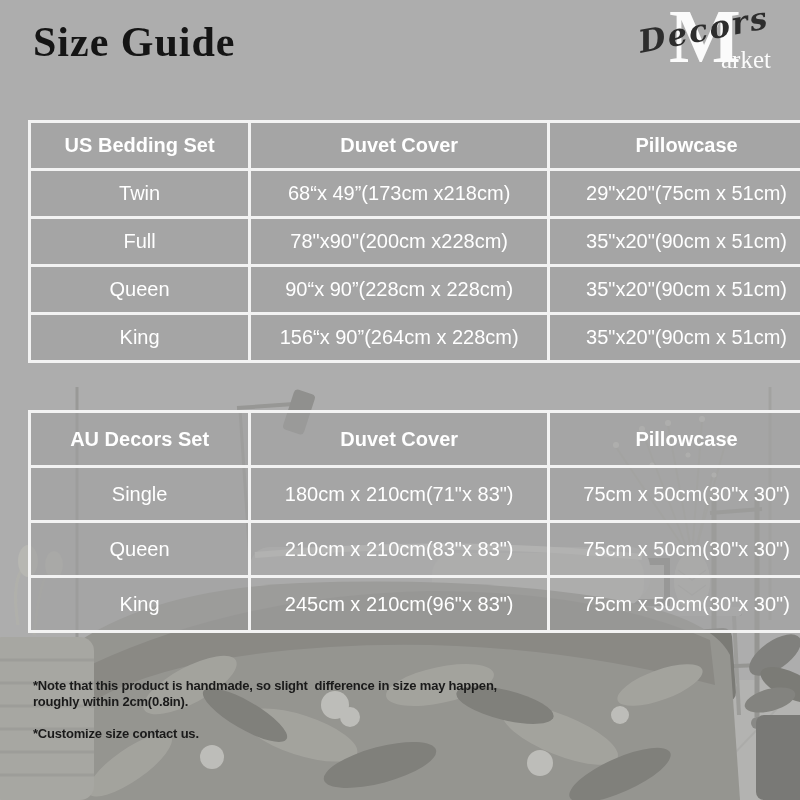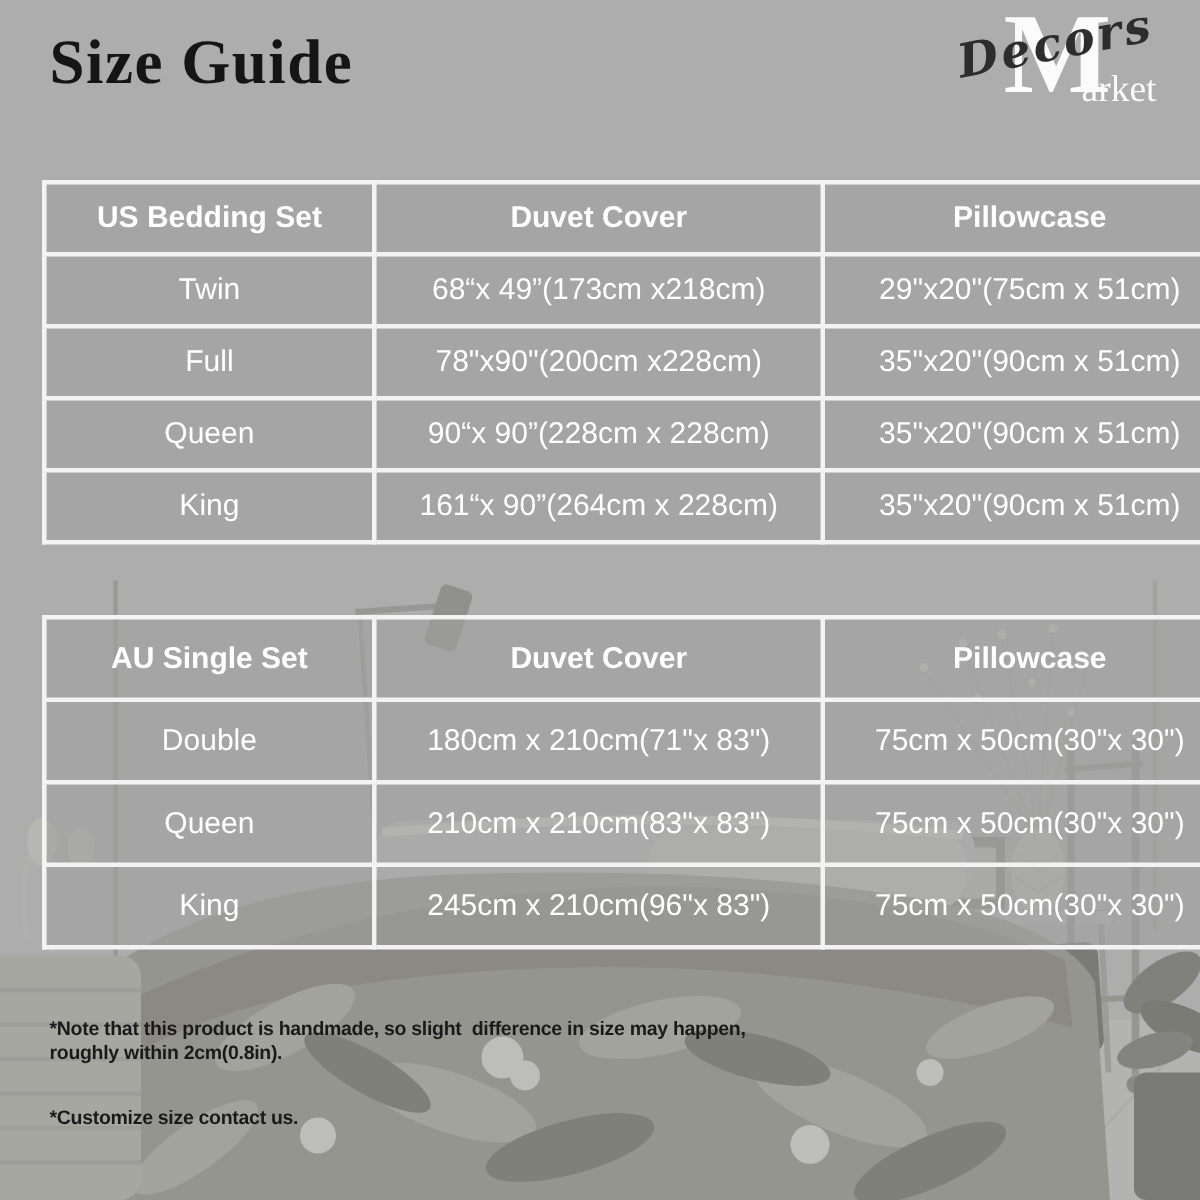--- a/index.html
+++ b/index.html
@@ -49,21 +49,21 @@
   .size-table th{font-weight:700;}
   .table-us{top:100px;} .table-us tr{height:48px;}
   .table-au{top:390px;} .table-au tr{height:55px;}
 
   .notes{
     position:absolute; left:33px; top:678px; width:748px;
     color:#1a1a1a; font-weight:700; font-size:13px; letter-spacing:-0.2px;
     line-height:1.25;
   }
   .notes p{margin:0; white-space:pre-wrap;}
-  .notes p + p{margin-top:26px;}
+  .notes p + p{margin-top:15px;}
 </style>
 </head>
 <body>
 
 <div class="canvas">
 
   <svg class="scene" viewBox="0 0 800 415" xmlns="http://www.w3.org/2000/svg" aria-hidden="true">
 
     <g>
       <rect x="470" y="295" width="330" height="120" fill="#b7b7b3"></rect>
@@ -212,42 +212,42 @@
           <td>78"x90"(200cm x228cm)</td>
           <td>35"x20"(90cm x 51cm)</td>
         </tr>
         <tr>
           <td>Queen</td>
           <td>90“x 90”(228cm x 228cm)</td>
           <td>35"x20"(90cm x 51cm)</td>
         </tr>
         <tr>
           <td>King</td>
-          <td>161“x 90”(264cm x 228cm)</td>
+          <td>156“x 90”(264cm x 228cm)</td>
           <td>35"x20"(90cm x 51cm)</td>
         </tr>
       </tbody>
     </table>
 
     <table class="size-table table-au">
       <colgroup>
           <col class="c1">
           <col class="c2">
           <col class="c3">
         </colgroup>
       <thead>
         <tr>
-          <th>AU Single Set</th>
+          <th>AU Decors Set</th>
           <th>Duvet Cover</th>
           <th>Pillowcase</th>
         </tr>
       </thead>
       <tbody>
         <tr>
-          <td>Double</td>
+          <td>Single</td>
           <td>180cm x 210cm(71"x 83")</td>
           <td>75cm x 50cm(30"x 30")</td>
         </tr>
         <tr>
           <td>Queen</td>
           <td>210cm x 210cm(83"x 83")</td>
           <td>75cm x 50cm(30"x 30")</td>
         </tr>
         <tr>
           <td>King</td>

